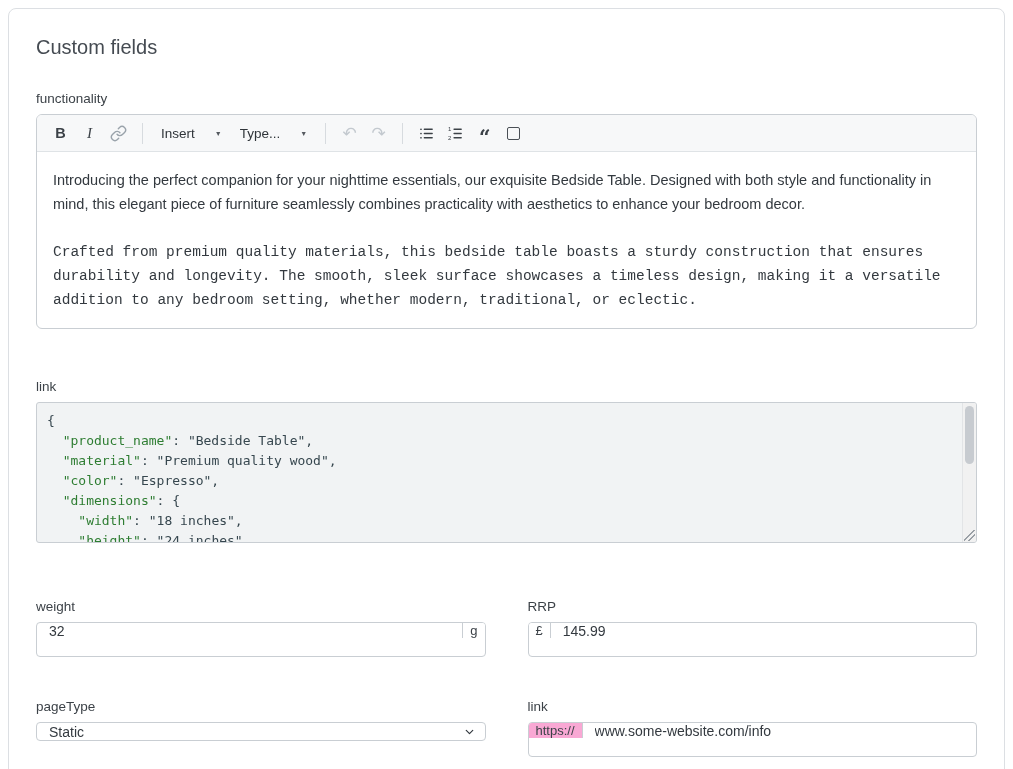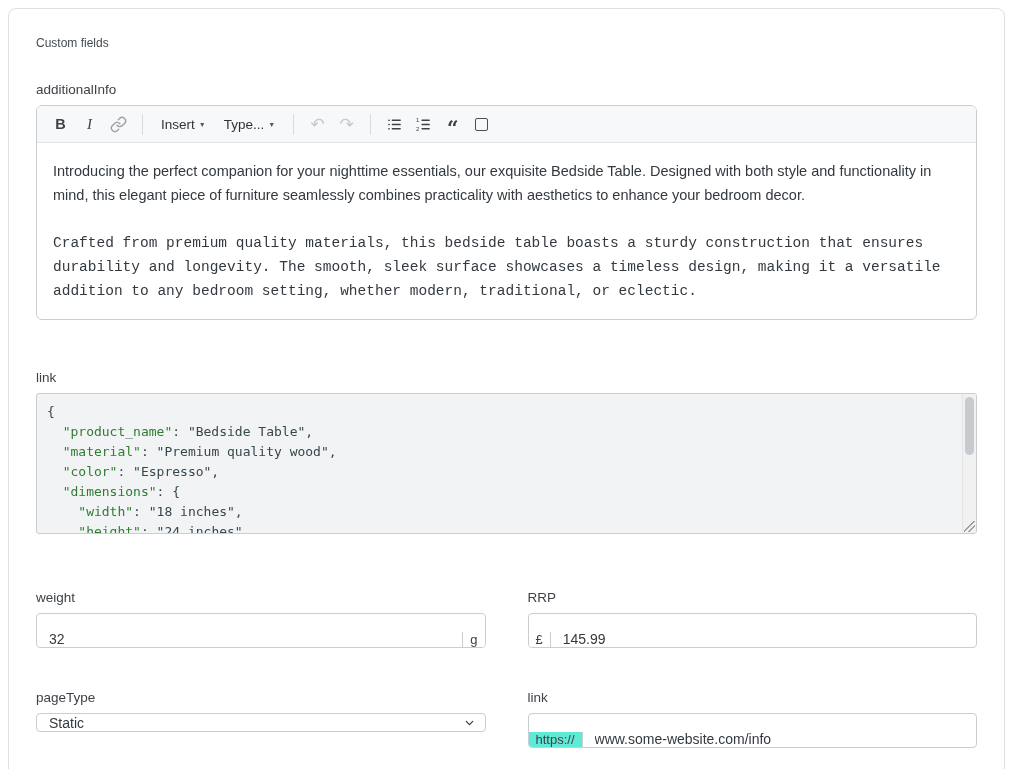--- a/index.html
+++ b/index.html
@@ -11,21 +11,21 @@
   }
   .panel {
     margin: 8px;
     border: 1px solid #dcdfe3;
     border-radius: 8px;
     padding: 27px 27px 42px 27px;
     min-height: 751px;
     background: #ffffff;
   }
   .panel-title {
-    font-size: 12px;
+    font-size: 20px;
     font-weight: 500;
     color: #454b52;
     margin: 0 0 32px 0;
   }
   .field-label {
     display: block;
     font-size: 13.5px;
     color: #3c4248;
     margin-bottom: 8px;
   }
@@ -56,21 +56,21 @@
     padding: 0 4px;
     border-radius: 4px;
     font-size: 14.5px;
     color: #3c4248;
     cursor: pointer;
     user-select: none;
   }
   .tb-bold { font-weight: 700; }
   .tb-italic { font-style: italic; font-family: "Liberation Serif", serif; font-size: 15px; }
   .tb-divider { width: 1px; height: 21px; background: #d7dbdf; margin: 0 8px; }
-  .tb-dropdown { font-size: 13.5px; gap: 4px; padding: 0 8px; color: #2f3439; }
+  .tb-dropdown { font-size: 13.5px; gap: 20px; padding: 0 8px; color: #2f3439; }
   .tb-caret { font-size: 7px; color: #555a60; }
   .tb-disabled { color: #c3c9cf; font-size: 17px; }
   .tb-quote { font-family: "DejaVu Serif", serif; font-weight: 700; font-size: 20px; line-height: 10px; padding-top: 8px; }
   .tb-square { width: 13px; height: 13px; border: 1.6px solid #4a5056; border-radius: 2px; display: inline-block; }
   .rte-content {
     padding: 16px;
     font-size: 14.5px;
     line-height: 24px;
     color: #33393f;
     min-height: 165px;
@@ -120,21 +120,21 @@
   
   .field-grid {
     display: grid;
     grid-template-columns: 1fr 1fr;
     column-gap: 32px;
     row-gap: 46px;
     gap: 42px;
   }
   .input-group {
     display: flex;
-    align-items: flex-end;
+    align-items: flex-start;
     height: 35px;
     border: 1px solid #c9ced3;
     border-radius: 4px;
     background: #fff;
     overflow: hidden;
   }
   .ig-input {
     flex: 1;
     min-width: 0;
     border: none;
@@ -148,21 +148,21 @@
   .ig-addon {
     display: flex;
     align-items: center;
     padding: 0 7px;
     font-size: 13px;
     color: #3c4248;
     background: #fff;
   }
   .ig-addon-left  { border-right: 1px solid #c9ced3; }
   .ig-addon-right { border-left: 1px solid #c9ced3; }
-  .ig-addon-gray  { background: #5eead4; }
+  .ig-addon-gray  { background: #f9a8d4; }
 
   .select-wrap { position: relative; }
   .select-wrap select {
     width: 100%;
     height: 19px;
     border: 1px solid #c9ced3;
     border-radius: 4px;
     padding: 0 30px 0 12px;
     font-size: 14px;
     font-family: inherit;
@@ -178,21 +178,21 @@
     pointer-events: none;
     display: flex;
   }
 </style>
 </head>
 <body>
 
 <div class="panel">
   <h2 class="panel-title">Custom fields</h2>
 
-  <label class="field-label">additionalInfo</label>
+  <label class="field-label">functionality</label>
   <div class="rte">
     <div class="rte-toolbar">
       <span class="tb-btn tb-bold">B</span>
       <span class="tb-btn tb-italic">I</span>
       <span class="tb-btn">
         <svg width="17" height="17" viewBox="0 0 24 24" fill="none" stroke="#9aa3ab" stroke-width="2" stroke-linecap="round" stroke-linejoin="round">
             <path d="M10 13a5 5 0 0 0 7.54.54l3-3a5 5 0 0 0-7.07-7.07l-1.72 1.71"></path>
             <path d="M14 11a5 5 0 0 0-7.54-.54l-3 3a5 5 0 0 0 7.07 7.07l1.71-1.71"></path>
           </svg>
       </span>

